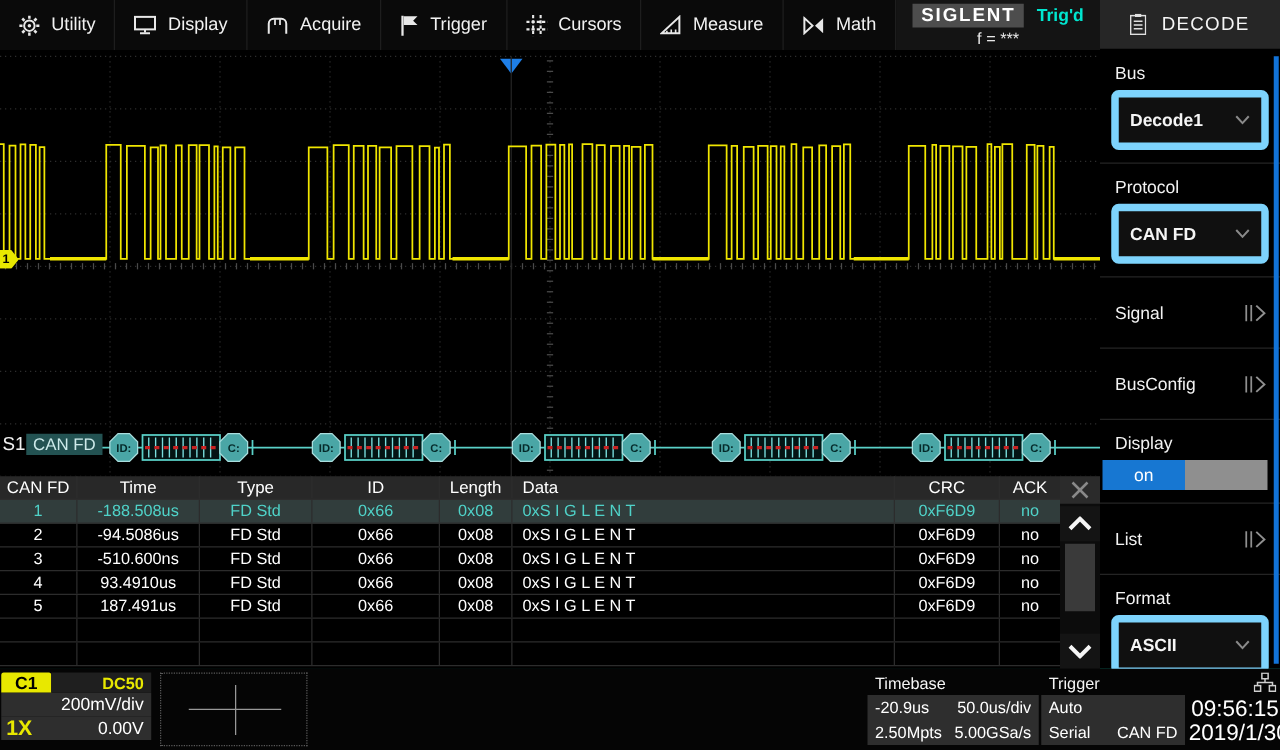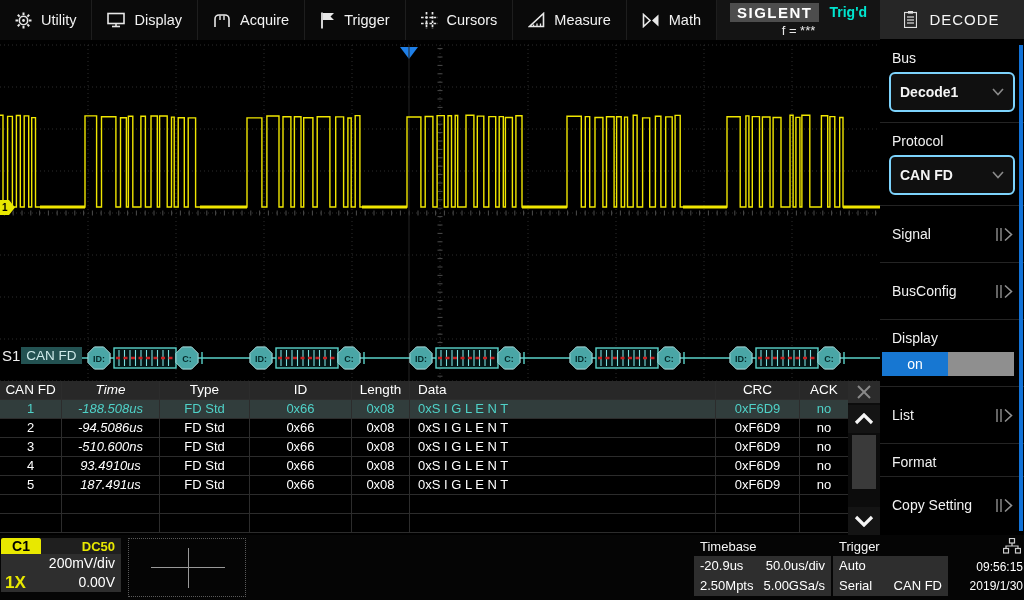--- a/index.html
+++ b/index.html
@@ -28,32 +28,32 @@
   #bus-src { color:#f0f0f0; font-size:15px; }
   #bus-type { background:#235252; color:#cdeaea; font-size:13.5px; padding:1px 5px; }
 
   
   #table-wrap { position:absolute; left:0; top:341px; width:880px; height:154px; display:flex; background:#000; }
   #dtable { width:848px; display:flex; flex-direction:column; font-size:13px; }
   .trow { display:flex; height:19px; line-height:18px; border-bottom:1px solid #2c2c2c; }
   .trow.head { background:#282828; font-size:13.5px; }
   .trow.hl { background:#313d3c; color:#4fd2c8; }
   .tcell { border-right:1px solid #2c2c2c; text-align:center; overflow:hidden; white-space:nowrap; }
-  .tcell.c0{width:62px;} .tcell.c1{width:98px;font-style:italic;} .tcell.c2{width:90px;} .tcell.c3{width:102px;}
+  .tcell.c0{width:62px;} .tcell.c1{width:98px;} .tcell.c2{width:90px;} .tcell.c3{width:102px;}
   .tcell.c4{width:58px;} .tcell.c5{width:306px; text-align:left; padding-left:8px;} .tcell.c6{width:84px;} .tcell.c7{width:48px; border-right:none;}
   #tscroll { width:32px; display:flex; flex-direction:column; background:#0c0c0c; }
   #tclose { height:22px; background:#2b2b2b; display:flex; align-items:center; justify-content:center; margin-bottom:2px; }
   .sbtn { height:28px; display:flex; align-items:center; justify-content:center; background:#141414; }
   #tthumb { height:54px; margin:2px 4px; background:#3a3a3a; }
   #tspacer { flex:1; }
 
   
   #sidebar { position:absolute; left:880px; top:40px; width:144px; height:495px; background:#000; }
   .sb-label { font-size:14px; color:#f2f2f2; margin:10px 0 6px 12px; }
-  .dropdown { margin:0 9px 10px 9px; height:26px; background:#101010; border:2px solid #7dd3fc; border-radius:6px; display:flex; align-items:center; padding:18px 9px; }
+  .dropdown { margin:0 9px 10px 9px; height:26px; background:#101010; border:6px solid #7dd3fc; border-radius:6px; display:flex; align-items:center; padding:18px 9px; }
   .dropdown .val { font-size:14px; font-weight:bold; color:#f5f5f5; flex:1; }
   .sep { height:1px; background:#242424; margin:2px 0; }
   .sb-row { height:40px; display:flex; align-items:center; padding:0 10px 0 12px; }
   .sb-row .lbl { flex:1; font-size:14px; color:#f2f2f2; }
   #toggle { margin:4px 0 10px 2px; width:132px; height:24px; display:flex; }
   #toggle-on { width:66px; background:#1777d2; color:#fff; font-size:14px; display:flex; align-items:center; justify-content:center; }
   #toggle-off { width:66px; background:#8f8f8f; }
   #sb-scroll { position:absolute; right:1px; top:5px; width:4px; height:486px; background:#1273d8; }
 
   
@@ -68,21 +68,21 @@
   #c1-offset { flex:1; text-align:right; padding-right:6px; }
   #cross-box { position:absolute; left:128px; top:3px; width:118px; height:59px; border:1px dotted #5a5a5a; }
   #cross-box .h { position:absolute; left:22px; top:28px; width:74px; height:1px; background:#999; }
   #cross-box .v { position:absolute; left:59px; top:9px; width:1px; height:40px; background:#999; }
   .info-block { position:absolute; top:3px; font-size:13px; }
   .info-head { height:18px; line-height:18px; padding-left:6px; color:#f5f5f5; }
   .info-vals { background:#2e2e2e; }
   .iv-row { display:flex; justify-content:space-between; height:20px; line-height:20px; padding:0 6px; }
   #timebase-block { left:694px; width:137px; }
   #trigger-block { left:833px; width:115px; }
-  #clock-block { position:absolute; left:951px; top:3px; width:72px; height:59px; text-align:right; font-size:12px; }
+  #clock-block { position:absolute; left:951px; top:3px; width:72px; height:59px; text-align:right; font-size:18px; }
   #clock-block .net { height:20px; display:flex; justify-content:flex-end; padding-right:2px; }
   #clock-block div.tm { line-height:19px; }
 </style>
 </head>
 <body>
 
 <div id="screen">
 
   <div id="menubar">
 
@@ -615,20 +615,26 @@
       <span class="lbl">List</span>
       <svg width="19" height="15" viewBox="0 0 19 15">
         <line x1="2" y1="1" x2="2" y2="14" stroke="#8f8f8f" stroke-width="1.4"></line>
           <line x1="6" y1="1" x2="6" y2="14" stroke="#8f8f8f" stroke-width="1.4"></line>
         <polyline points="10,1.5 16.5,7.5 10,13.5" fill="none" stroke="#8f8f8f" stroke-width="1.6"></polyline>
       </svg>
     </div>
     <div class="sep"></div>
 
     <div class="sb-label">Format</div>
+    <div class="dropdown">
+      <span class="val">ASCII</span>
+      <svg width="12" height="8" viewBox="0 0 12 8">
+          <polyline points="1,1 6,6.5 11,1" fill="none" stroke="#8a8a8a" stroke-width="1.6"></polyline>
+        </svg>
+    </div>
     <div class="sep"></div>
 
     <div class="sb-row" style="height:52px">
       <span class="lbl">Copy Setting</span>
       <svg width="19" height="15" viewBox="0 0 19 15">
         <line x1="2" y1="1" x2="2" y2="14" stroke="#8f8f8f" stroke-width="1.4"></line>
           <line x1="6" y1="1" x2="6" y2="14" stroke="#8f8f8f" stroke-width="1.4"></line>
         <polyline points="10,1.5 16.5,7.5 10,13.5" fill="none" stroke="#8f8f8f" stroke-width="1.6"></polyline>
       </svg>
     </div>

